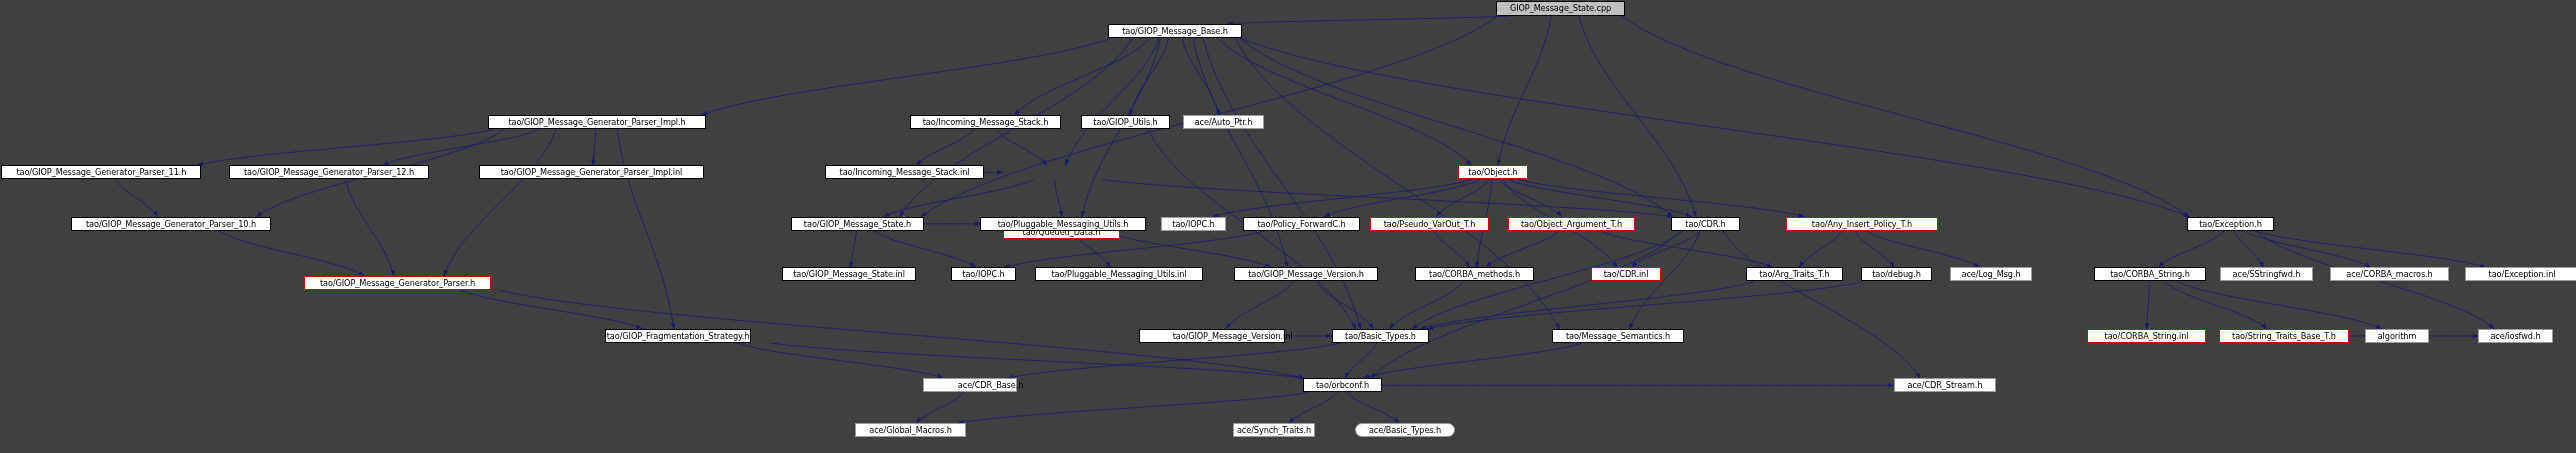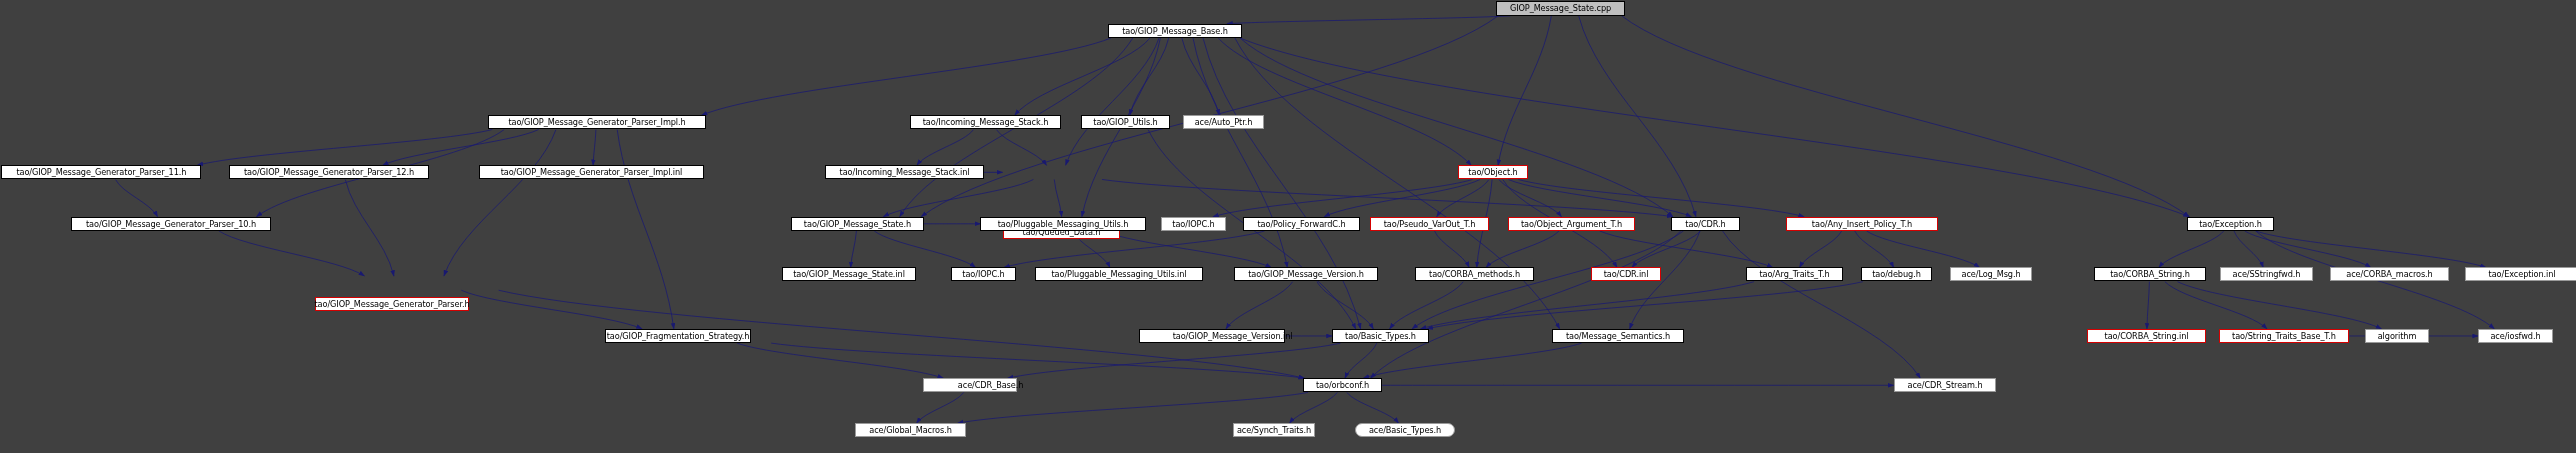--- a/index.html
+++ b/index.html
@@ -209,21 +209,21 @@
       </div>
       <div class="node" style="left: 1671px; top: 217px; width: 69px;">
         <span>tao/CDR.h</span>
       </div>
       <div class="node red" style="left: 1786px; top: 217px; width: 152px;">
         <span>tao/Any_Insert_Policy_T.h</span>
       </div>
       <div class="node" style="left: 2187px; top: 217px; width: 87px;">
         <span>tao/Exception.h</span>
       </div>
-      <div class="node red" style="left: 315px; top: 276px; width: 154px; margin-top: 21px;">
+      <div class="node red" style="left: 304px; top: 276px; width: 187px;">
         <span>tao/GIOP_Message_Generator_Parser.h</span>
       </div>
       <div class="node" style="left: 782px; top: 267px; width: 134px;">
         <span>tao/GIOP_Message_State.inl</span>
       </div>
       <div class="node" style="left: 951px; top: 267px; width: 65px;">
         <span>tao/IOPC.h</span>
       </div>
       <div class="node" style="left: 1035px; top: 267px; width: 168px;">
         <span>tao/Pluggable_Messaging_Utils.inl</span>

